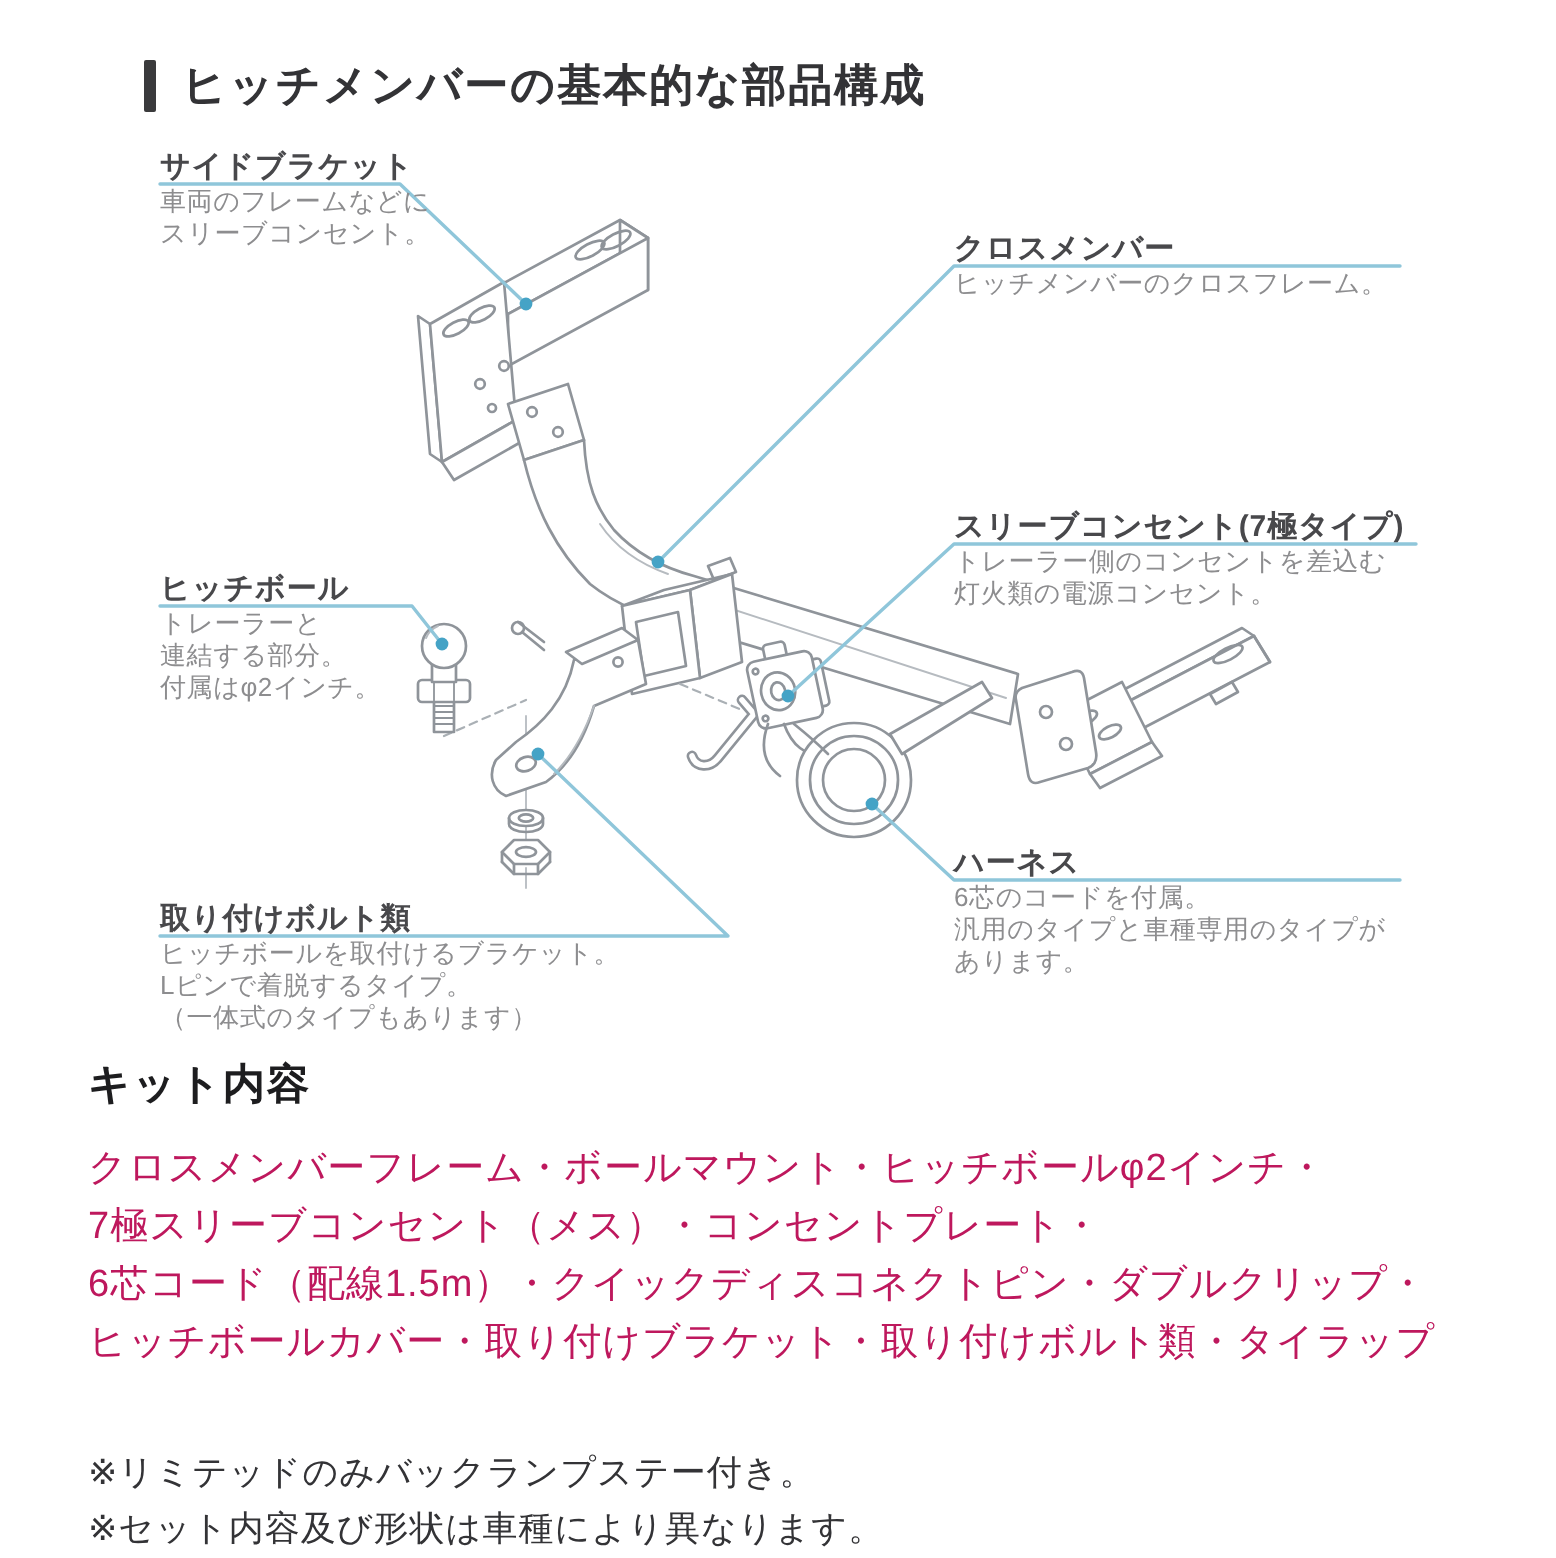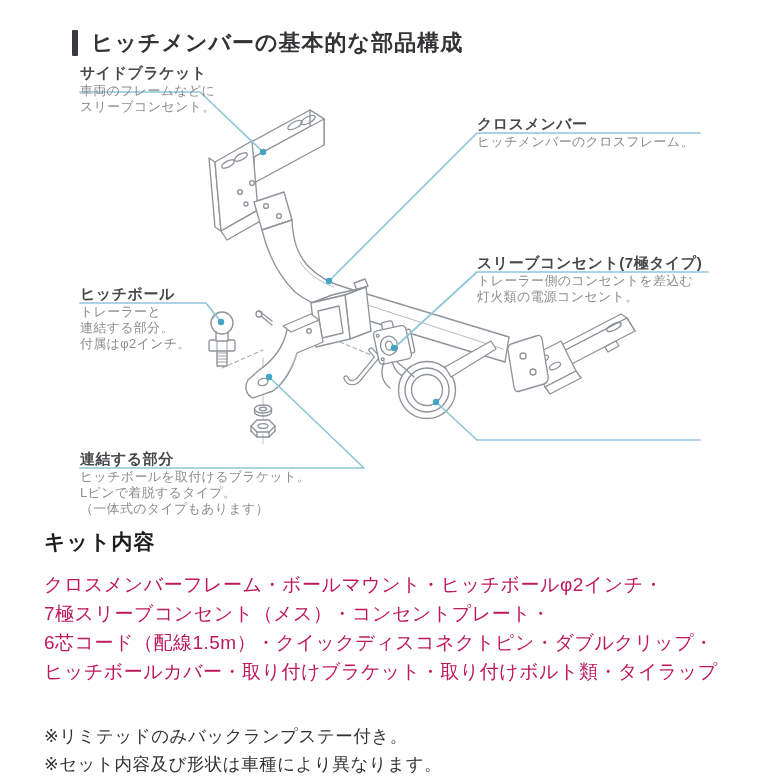--- a/index.html
+++ b/index.html
@@ -172,21 +172,21 @@
         <circle cx="263" cy="152" r="3.2"></circle>
         <circle cx="329" cy="281" r="3.2"></circle>
         <circle cx="394" cy="348" r="3.2"></circle>
         <circle cx="221" cy="322" r="3.2"></circle>
         <circle cx="436" cy="402" r="3.2"></circle>
         <circle cx="269" cy="377" r="3.2"></circle>
       </g>
     </g>
   </svg>
 
-  <div class="dlabel" style="left:80px;top:64px;">
+  <div class="dlabel" style="left:80px;top:74px;">
     <span class="hd">サイドブラケット</span>
     <span class="ds desc-pad">
       <span>車両のフレームなどに</span>
       <span>スリーブコンセント。</span>
     </span>
   </div>
 
   <div class="dlabel" style="left:477px;top:115px;">
     <span class="hd">クロスメンバー</span>
     <span class="ds desc-pad">
@@ -204,23 +204,31 @@
 
   <div class="dlabel" style="left:80px;top:285px;">
     <span class="hd">ヒッチボール</span>
     <span class="ds desc-pad">
       <span>トレーラーと</span>
       <span>連結する部分。</span>
       <span>付属はφ2インチ。</span>
     </span>
   </div>
 
+  <div class="dlabel" style="left:477px;top:422px;">
+    <span class="hd">ハーネス</span>
+    <span class="ds desc-pad">
+      <span>6芯のコードを付属。</span>
+      <span>汎用のタイプと車種専用のタイプが</span>
+      <span>あります。</span>
+    </span>
+  </div>
 
   <div class="dlabel" style="left:80px;top:450px;">
-    <span class="hd">連結する部分</span>
+    <span class="hd">取り付けボルト類</span>
     <span class="ds desc-pad">
       <span>ヒッチボールを取付けるブラケット。</span>
       <span>Lピンで着脱するタイプ。</span>
       <span>（一体式のタイプもあります）</span>
     </span>
   </div>
 
   <div class="kit">
     <div class="kit-heading">キット内容</div>
     <div class="kit-line">クロスメンバーフレーム・ボールマウント・ヒッチボールφ2インチ・</div>

